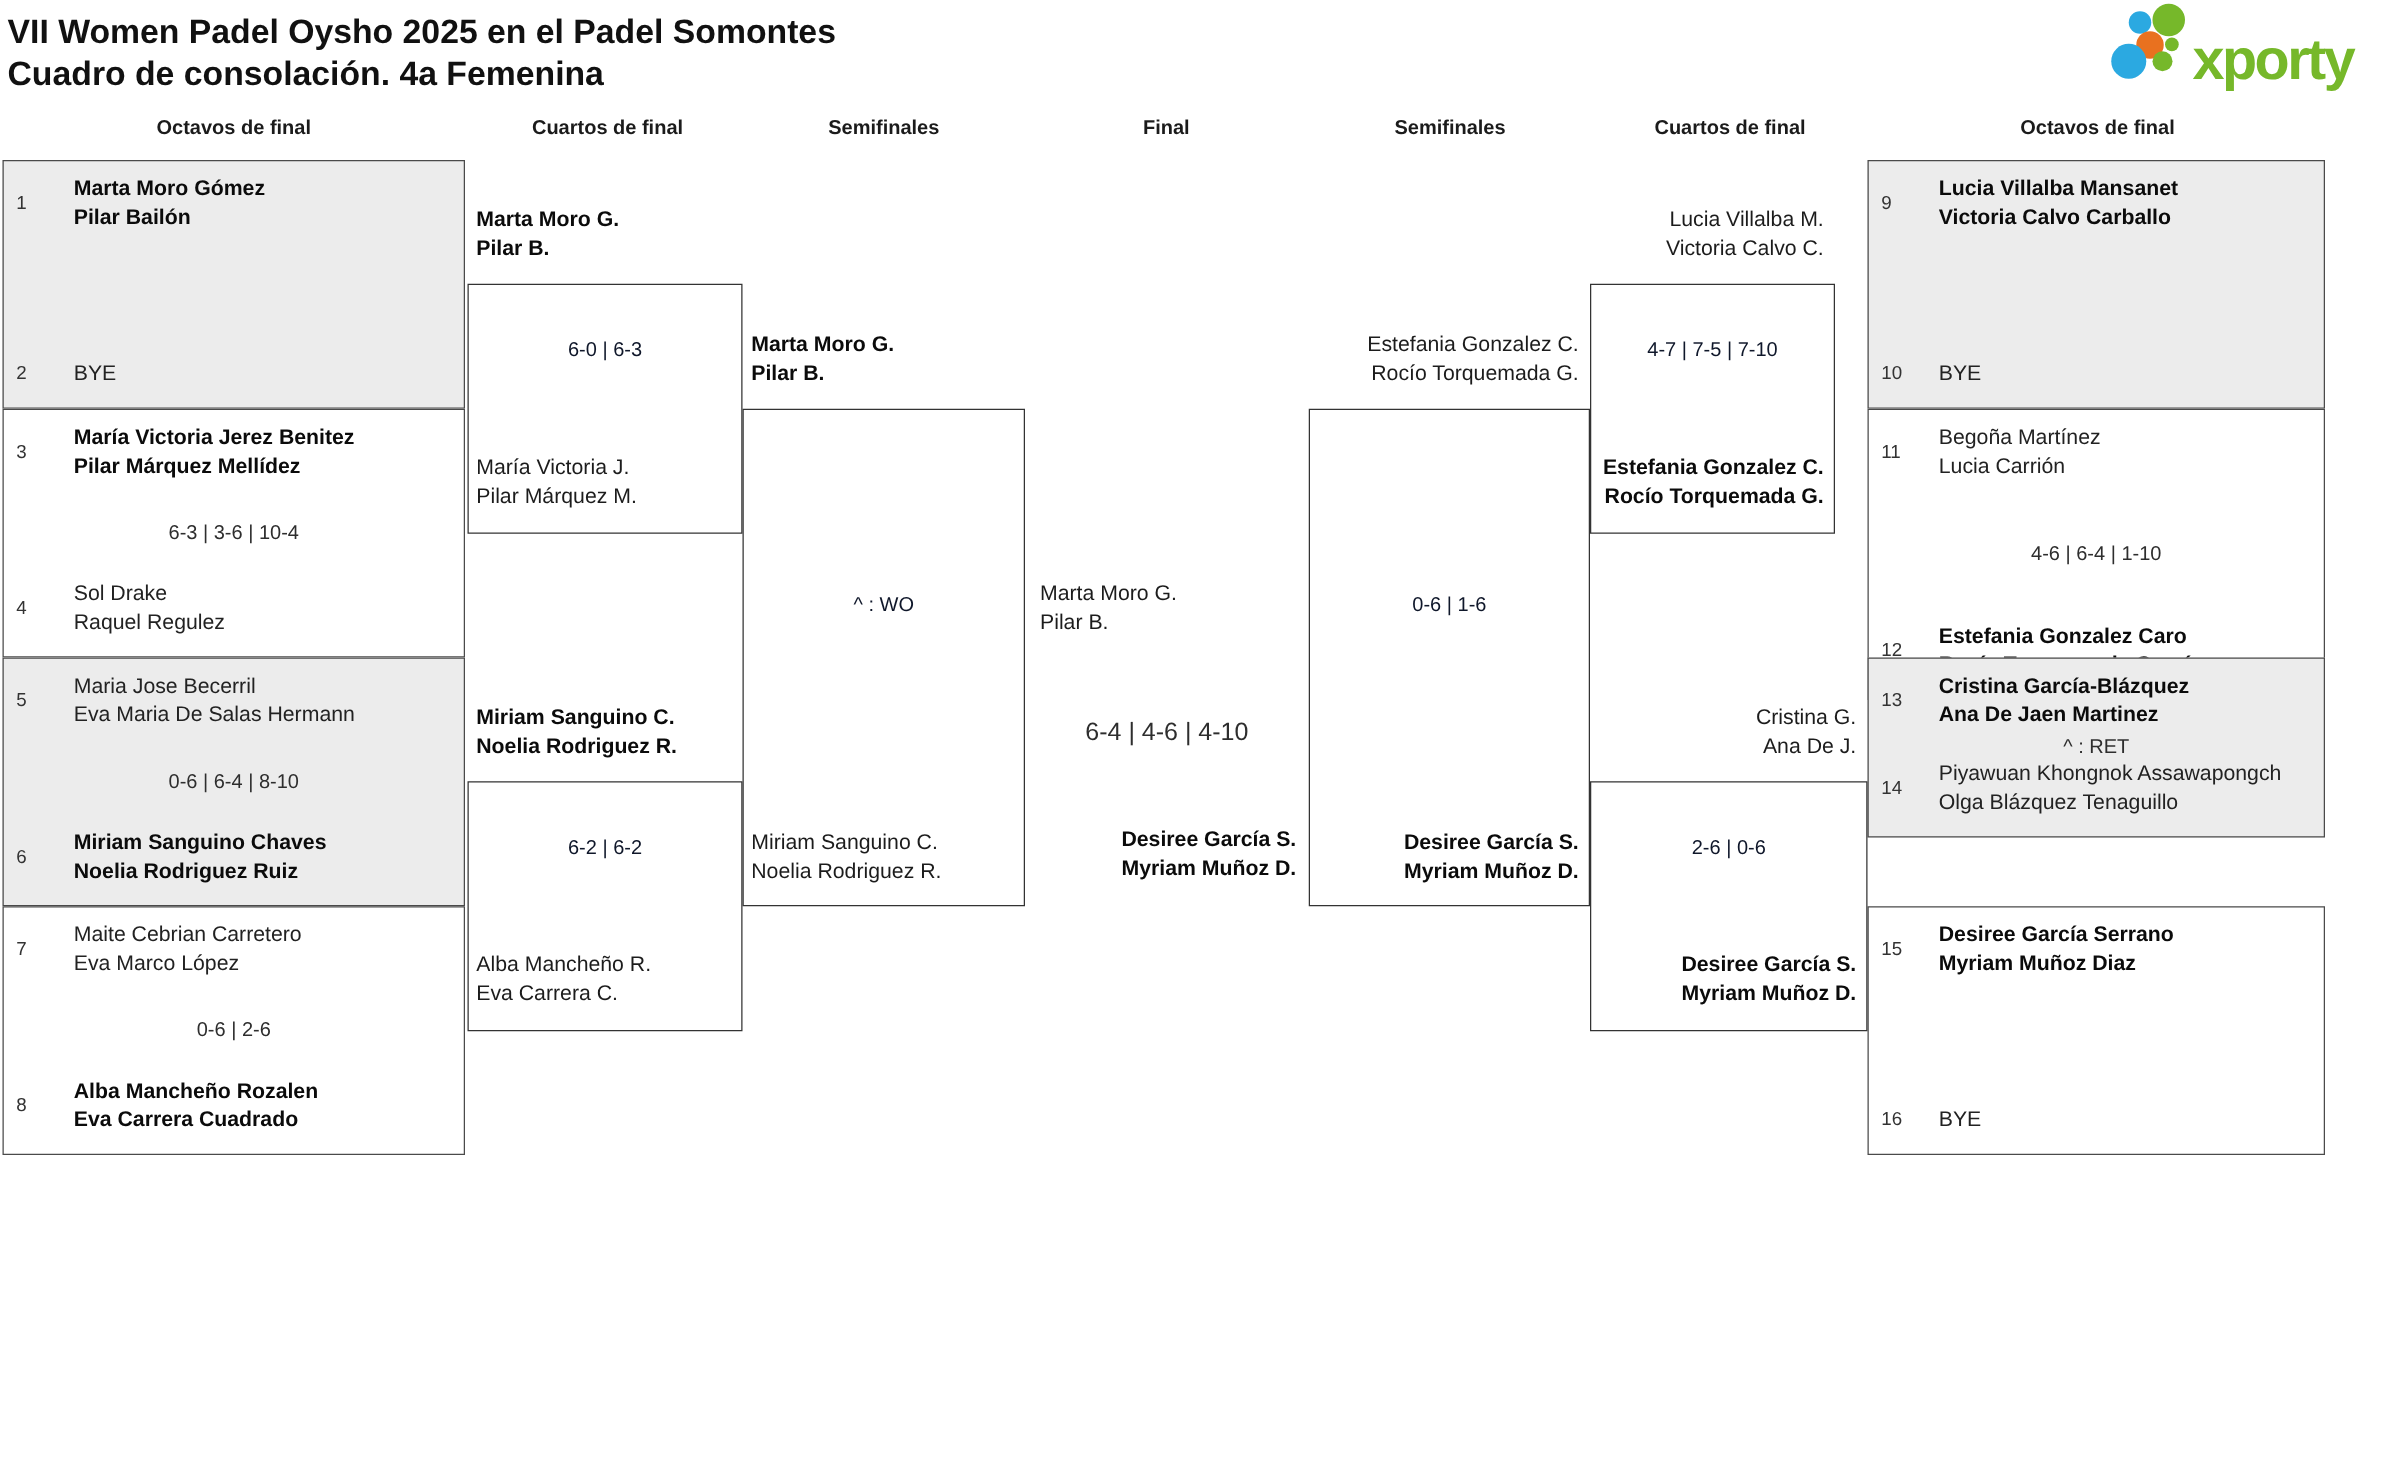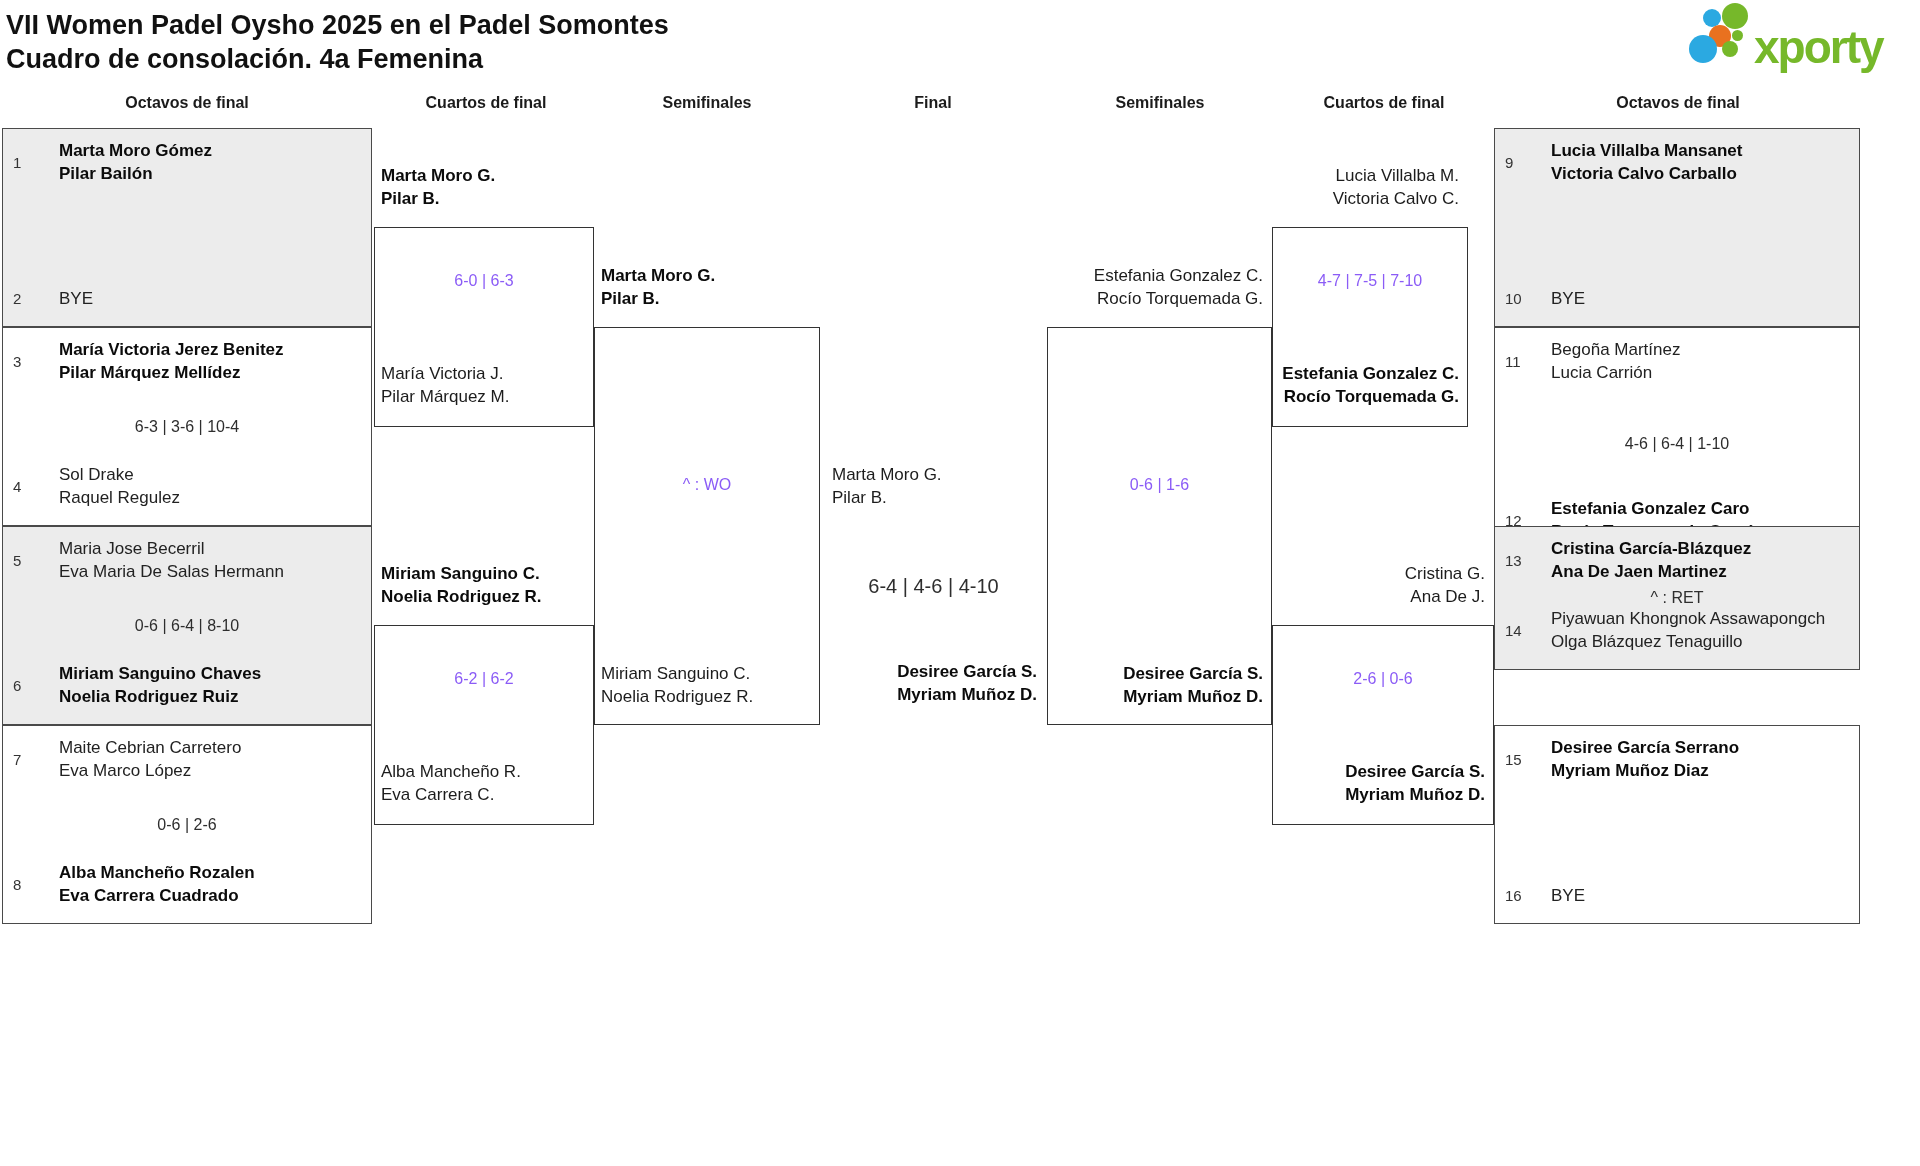--- a/index.html
+++ b/index.html
@@ -18,21 +18,21 @@
   .slot{position:absolute;left:10px;right:6px;display:flex;align-items:center;}
   .slot.top{top:10px;}
   .slot.bottom{bottom:16px;}
   .seed{flex:0 0 22px;width:22px;font-size:15px;color:#333;}
   .names{font-size:17px;line-height:23px;color:#222;white-space:nowrap;margin-left:24px;}
   .b{font-weight:700;color:#0b0b0b;}
   .score{position:absolute;left:0;right:0;top:50%;transform:translateY(-50%);text-align:center;font-size:16px;color:#2e2e2e;white-space:nowrap;}
 
   
   .mbox{position:absolute;border:1px solid #333;box-sizing:border-box;}
-  .mscore{position:absolute;top:44px;left:0;right:0;text-align:center;font-size:16px;color:#8b5cf6;white-space:nowrap;}
+  .mscore{position:absolute;top:44px;left:0;right:0;text-align:center;font-size:16px;color:#0f172a;white-space:nowrap;}
   .sbox .mscore{top:148px;}
   .adv{position:absolute;top:-64px;font-size:17px;line-height:23px;white-space:nowrap;}
   .low{position:absolute;top:134px;font-size:17px;line-height:23px;white-space:nowrap;}
   .sbox .low{top:334px;}
   .la{left:6px;text-align:left;}
   .ra{right:8px;text-align:right;}
 
   
   .final{position:absolute;left:820px;top:327px;width:227px;height:398px;}
   .fteam1{position:absolute;top:136px;left:12px;font-size:17px;line-height:23px;white-space:nowrap;}

